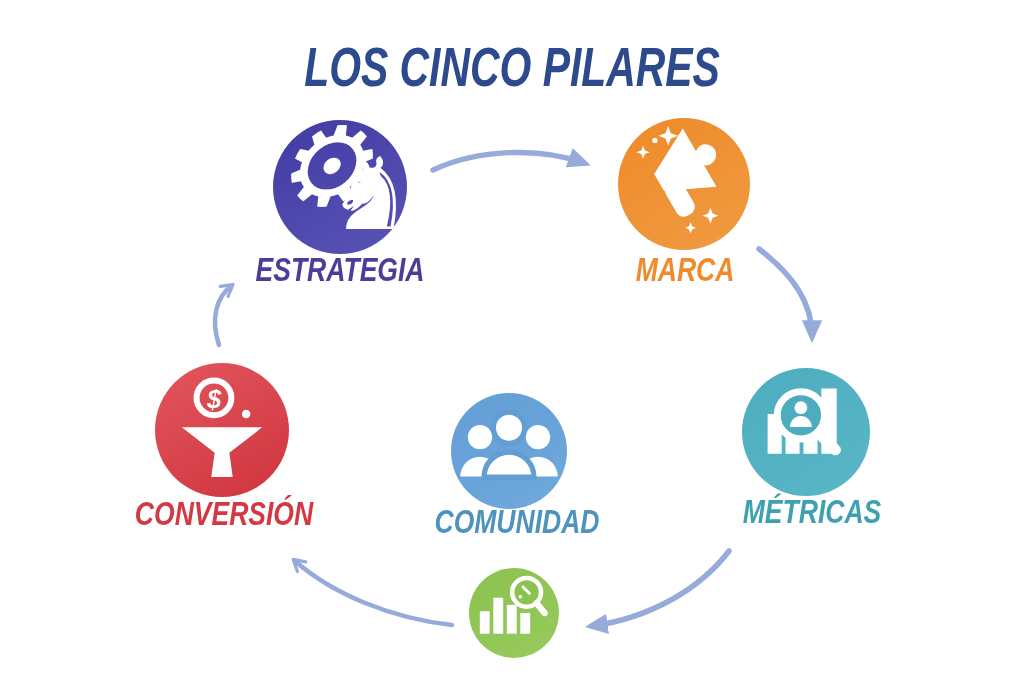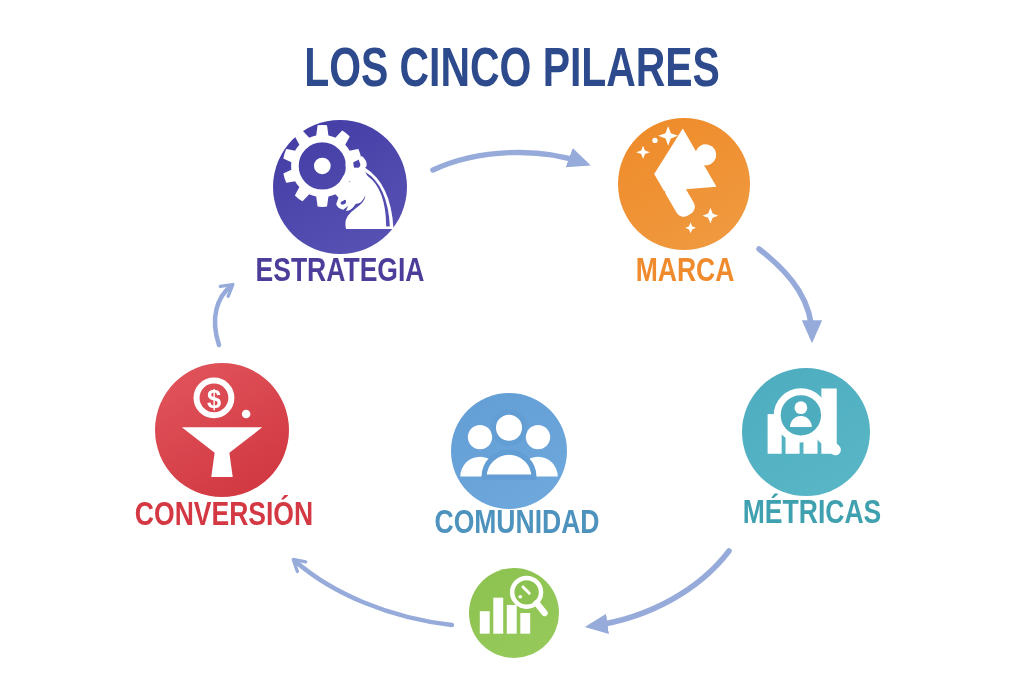--- a/index.html
+++ b/index.html
@@ -44,21 +44,21 @@
     line-height:1;
   }
   #arrows{position:absolute;left:0;top:0;width:1024px;height:682px;pointer-events:none;}
   #arrows .arrow{fill:none;stroke:var(--arrow-color,#97ABDB);stroke-linecap:round;}
   .head-solid-path{fill:var(--arrow-color,#97ABDB);}
   .head-open-path{fill:none;stroke:var(--arrow-color,#97ABDB);stroke-width:2.1;stroke-linecap:round;stroke-linejoin:round;}
 </style>
 </head>
 <body>
 
-<div class="stage" style="--arrow-color: #97ABDB; --title-color: #2C4A8C; background: rgb(255, 255, 255);">
+<div class="stage" style="--arrow-color: #97ABDB; --title-color: #2C4A8C; background: rgb(255, 255, 255); font-style: italic;">
 
   <div class="diagram-title">LOS CINCO PILARES</div>
 
   <svg id="arrows" viewBox="0 0 1024 682">
     <defs>
       <marker id="headSolid" viewBox="0 0 10 10" refX="6.5" refY="5" markerWidth="4.4" markerHeight="4.4" orient="auto">
         <path class="head-solid-path" d="M0,0.8 L9.5,5 L0,9.2 z"></path>
       </marker>
       <marker id="headOpen" viewBox="0 0 12 12" refX="7.5" refY="6" markerWidth="4.2" markerHeight="4.2" orient="auto">
         <path class="head-open-path" d="M2,2 L9,6 L2,10"></path>

